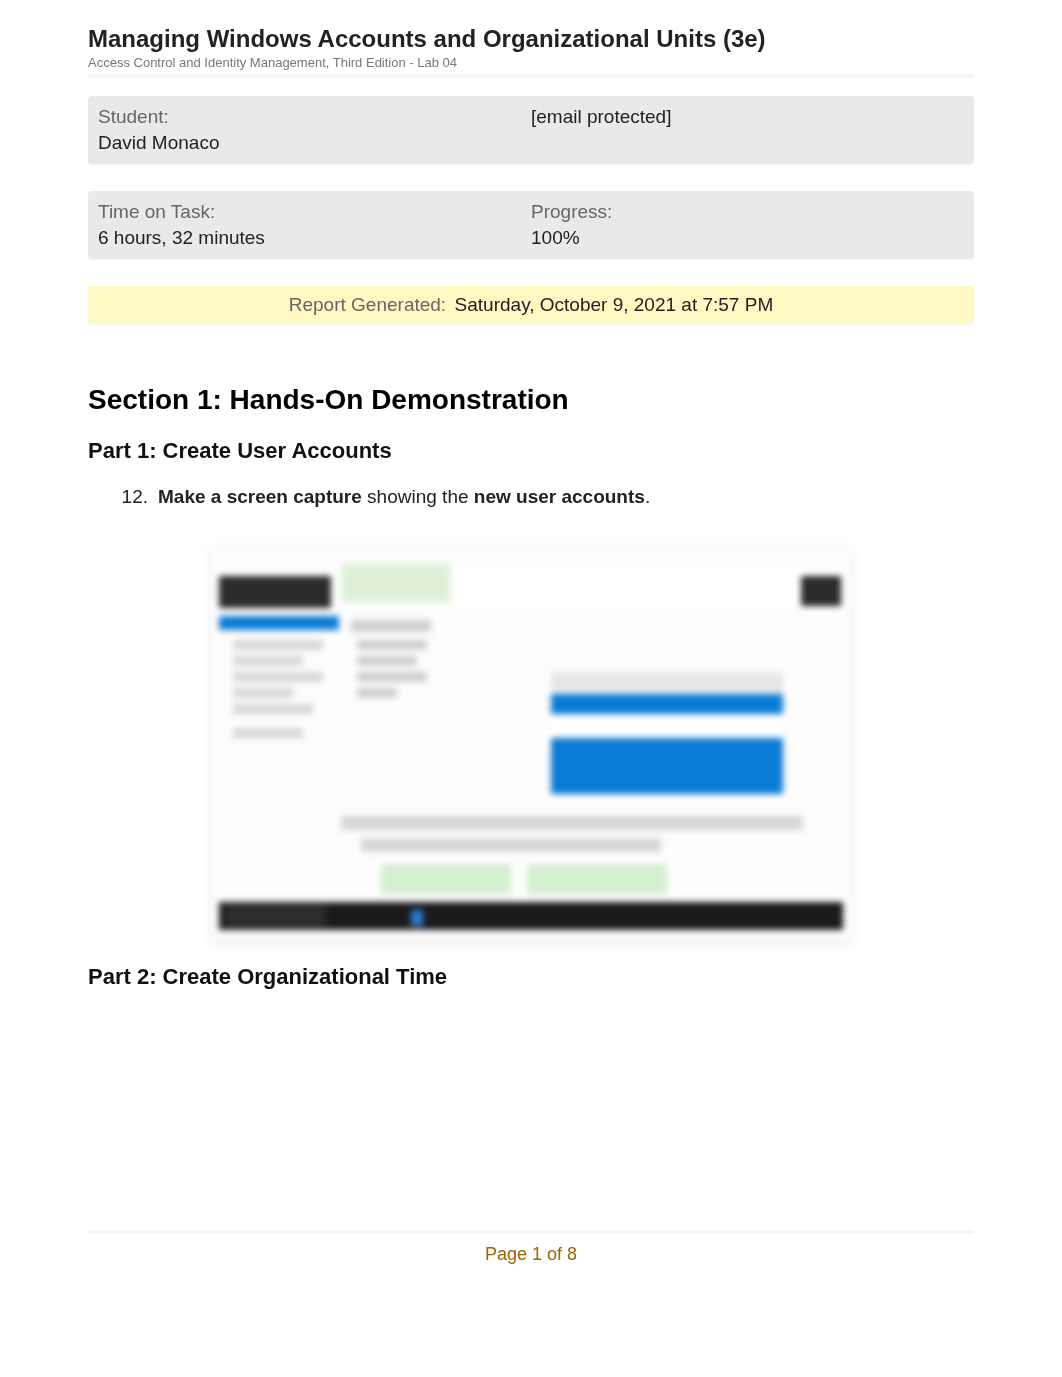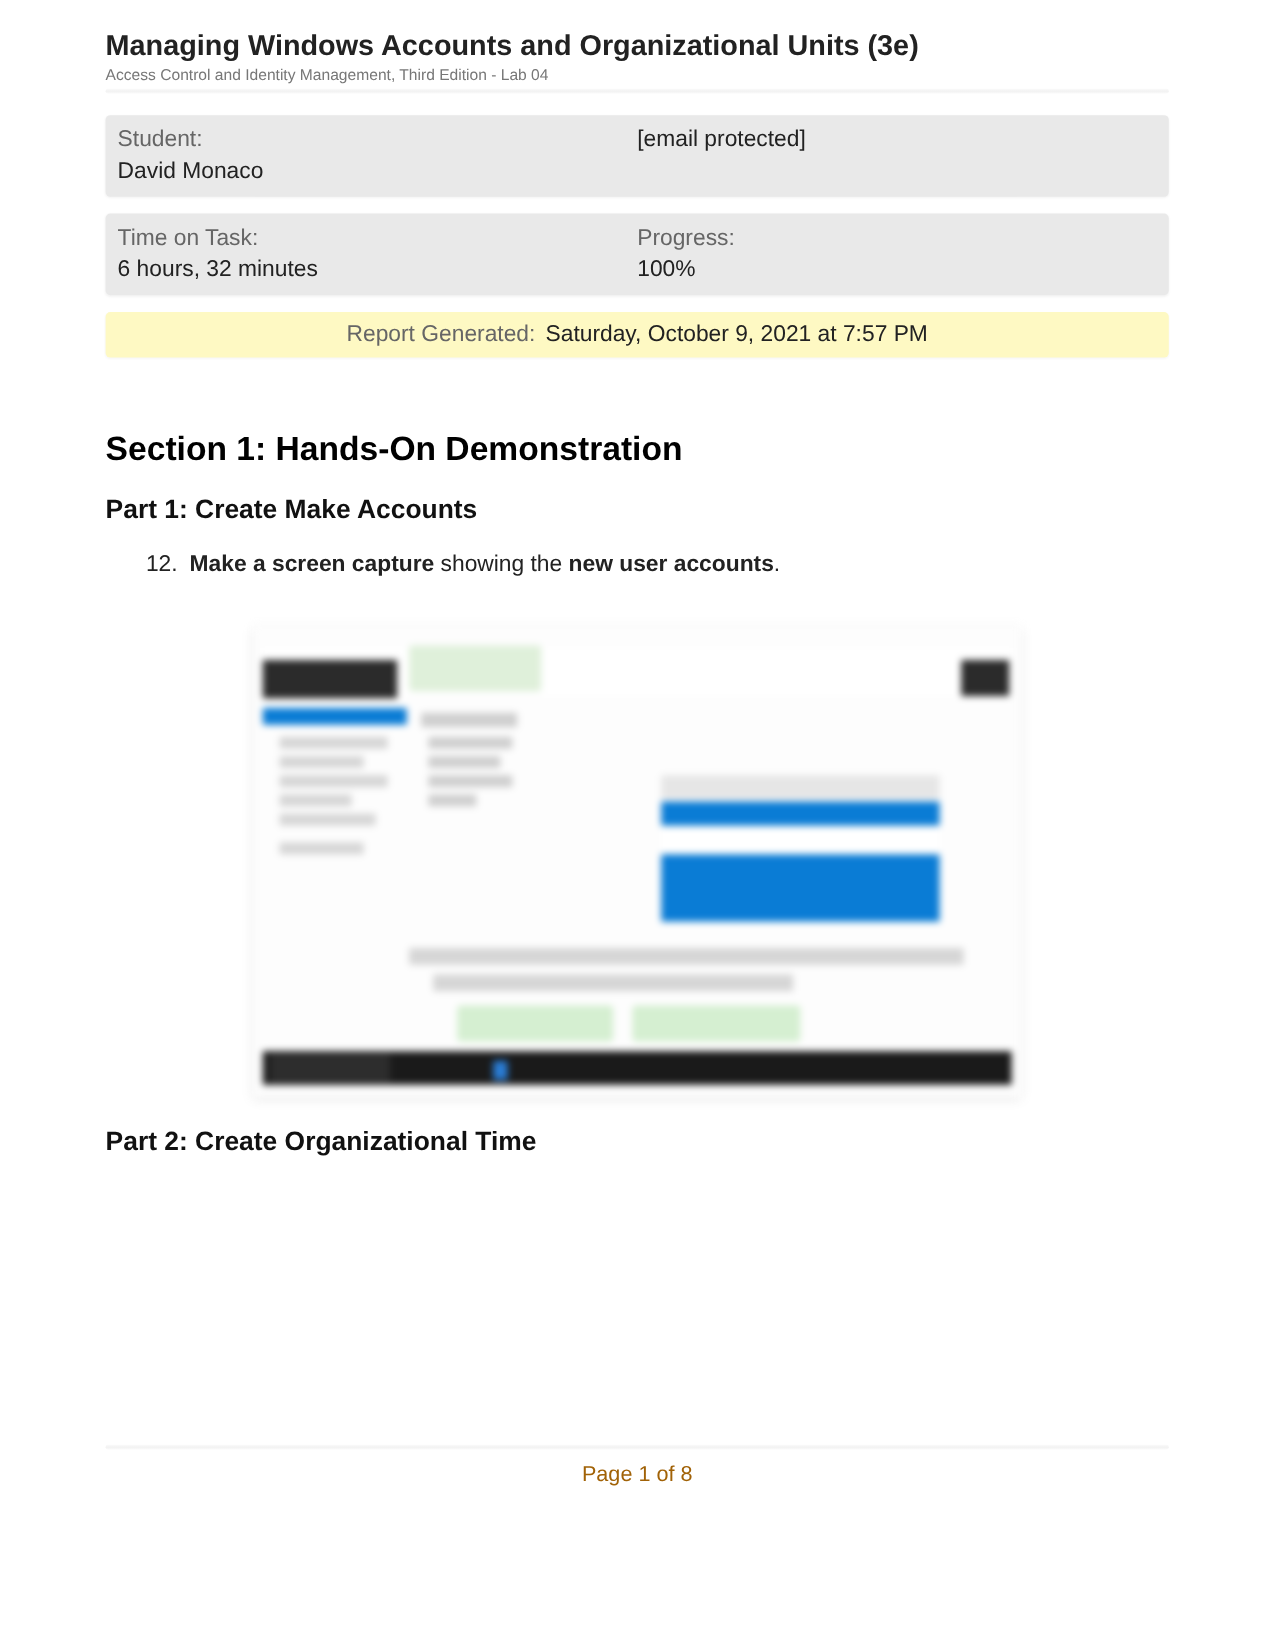--- a/index.html
+++ b/index.html
@@ -29,21 +29,21 @@
       height: 4px;
       background: linear-gradient(to bottom, rgba(0,0,0,0.02), rgba(0,0,0,0.05), rgba(0,0,0,0.02));
       margin-bottom: 18px;
       border-radius: 2px;
     }
     .info-box {
       background: #e9e9e9;
       border-radius: 4px;
       padding: 10px 10px;
       display: flex;
-      margin-bottom: 14px;
+      margin-bottom: 27px;
       box-shadow: 0 1px 2px rgba(0,0,0,0.05);
     }
     .info-col {
       flex: 1;
     }
     .info-label {
       font-size: 19px;
       color: #666;
       margin-bottom: 4px;
     }
@@ -218,21 +218,21 @@
   </div>
 </div>
 
 <div class="report-row">
   <span class="report-label">Report Generated:</span>
   <span class="report-value">Saturday, October 9, 2021 at 7:57 PM</span>
 </div>
 
 <div class="section-heading">Section 1: Hands-On Demonstration</div>
 
-<div class="part-heading">Part 1: Create Make Accounts</div>
+<div class="part-heading">Part 1: Create User Accounts</div>
 
 <div class="list-item">
   <div class="list-number">12.</div>
   <div class="list-text">
     <span class="bold">Make a screen capture</span><span> showing the </span><span class="bold">new user accounts</span><span>.</span>
   </div>
 </div>
 
 <div class="screenshot-wrap">
   <div class="mock-screenshot">

